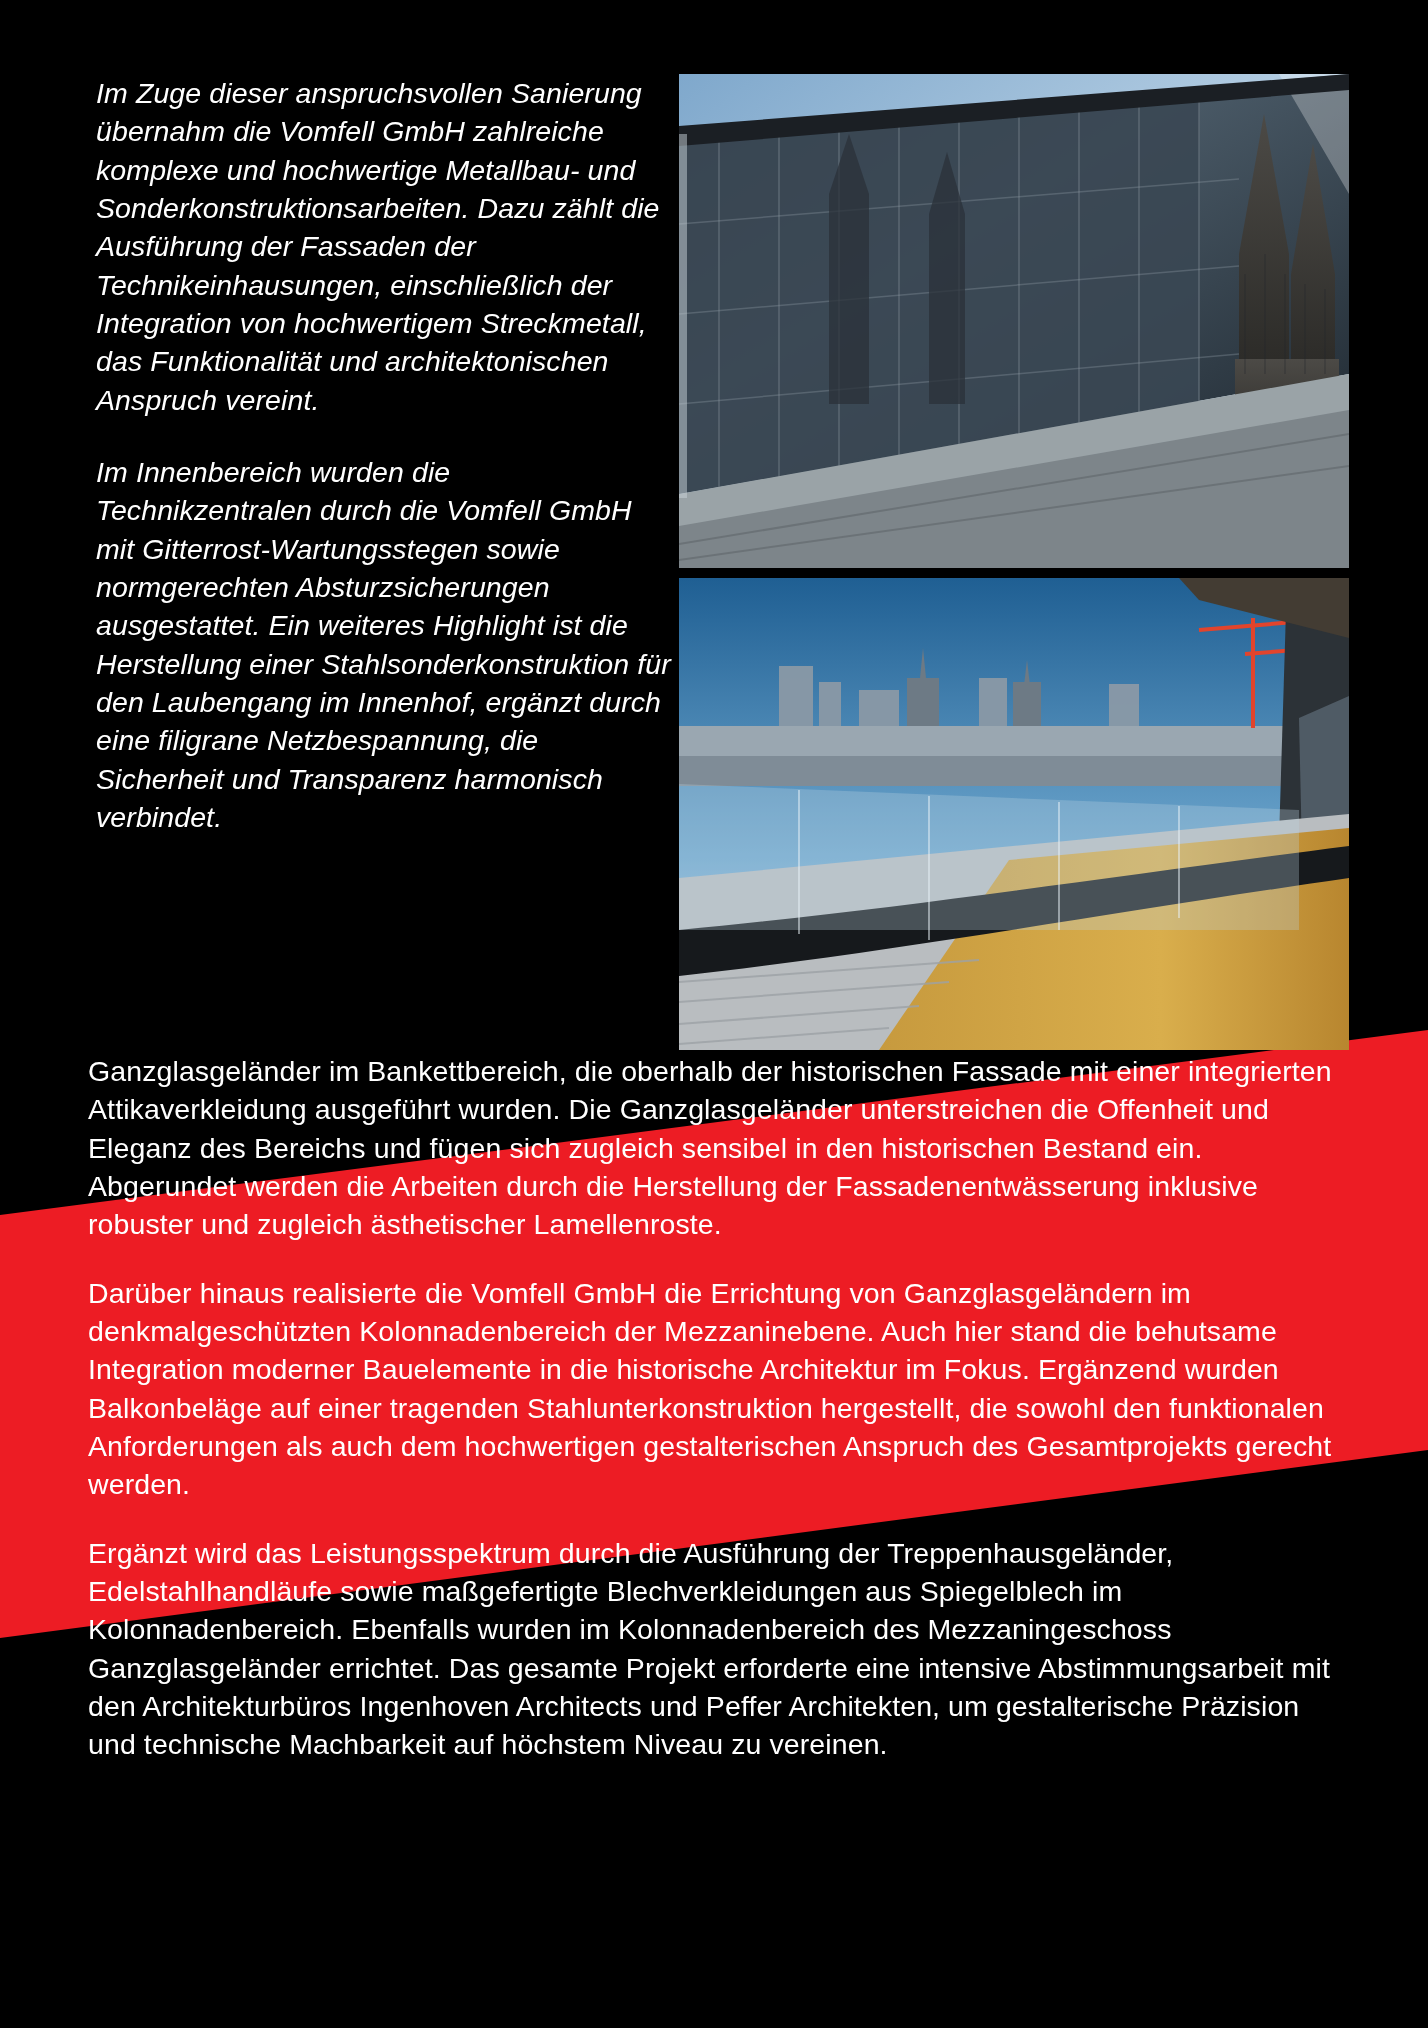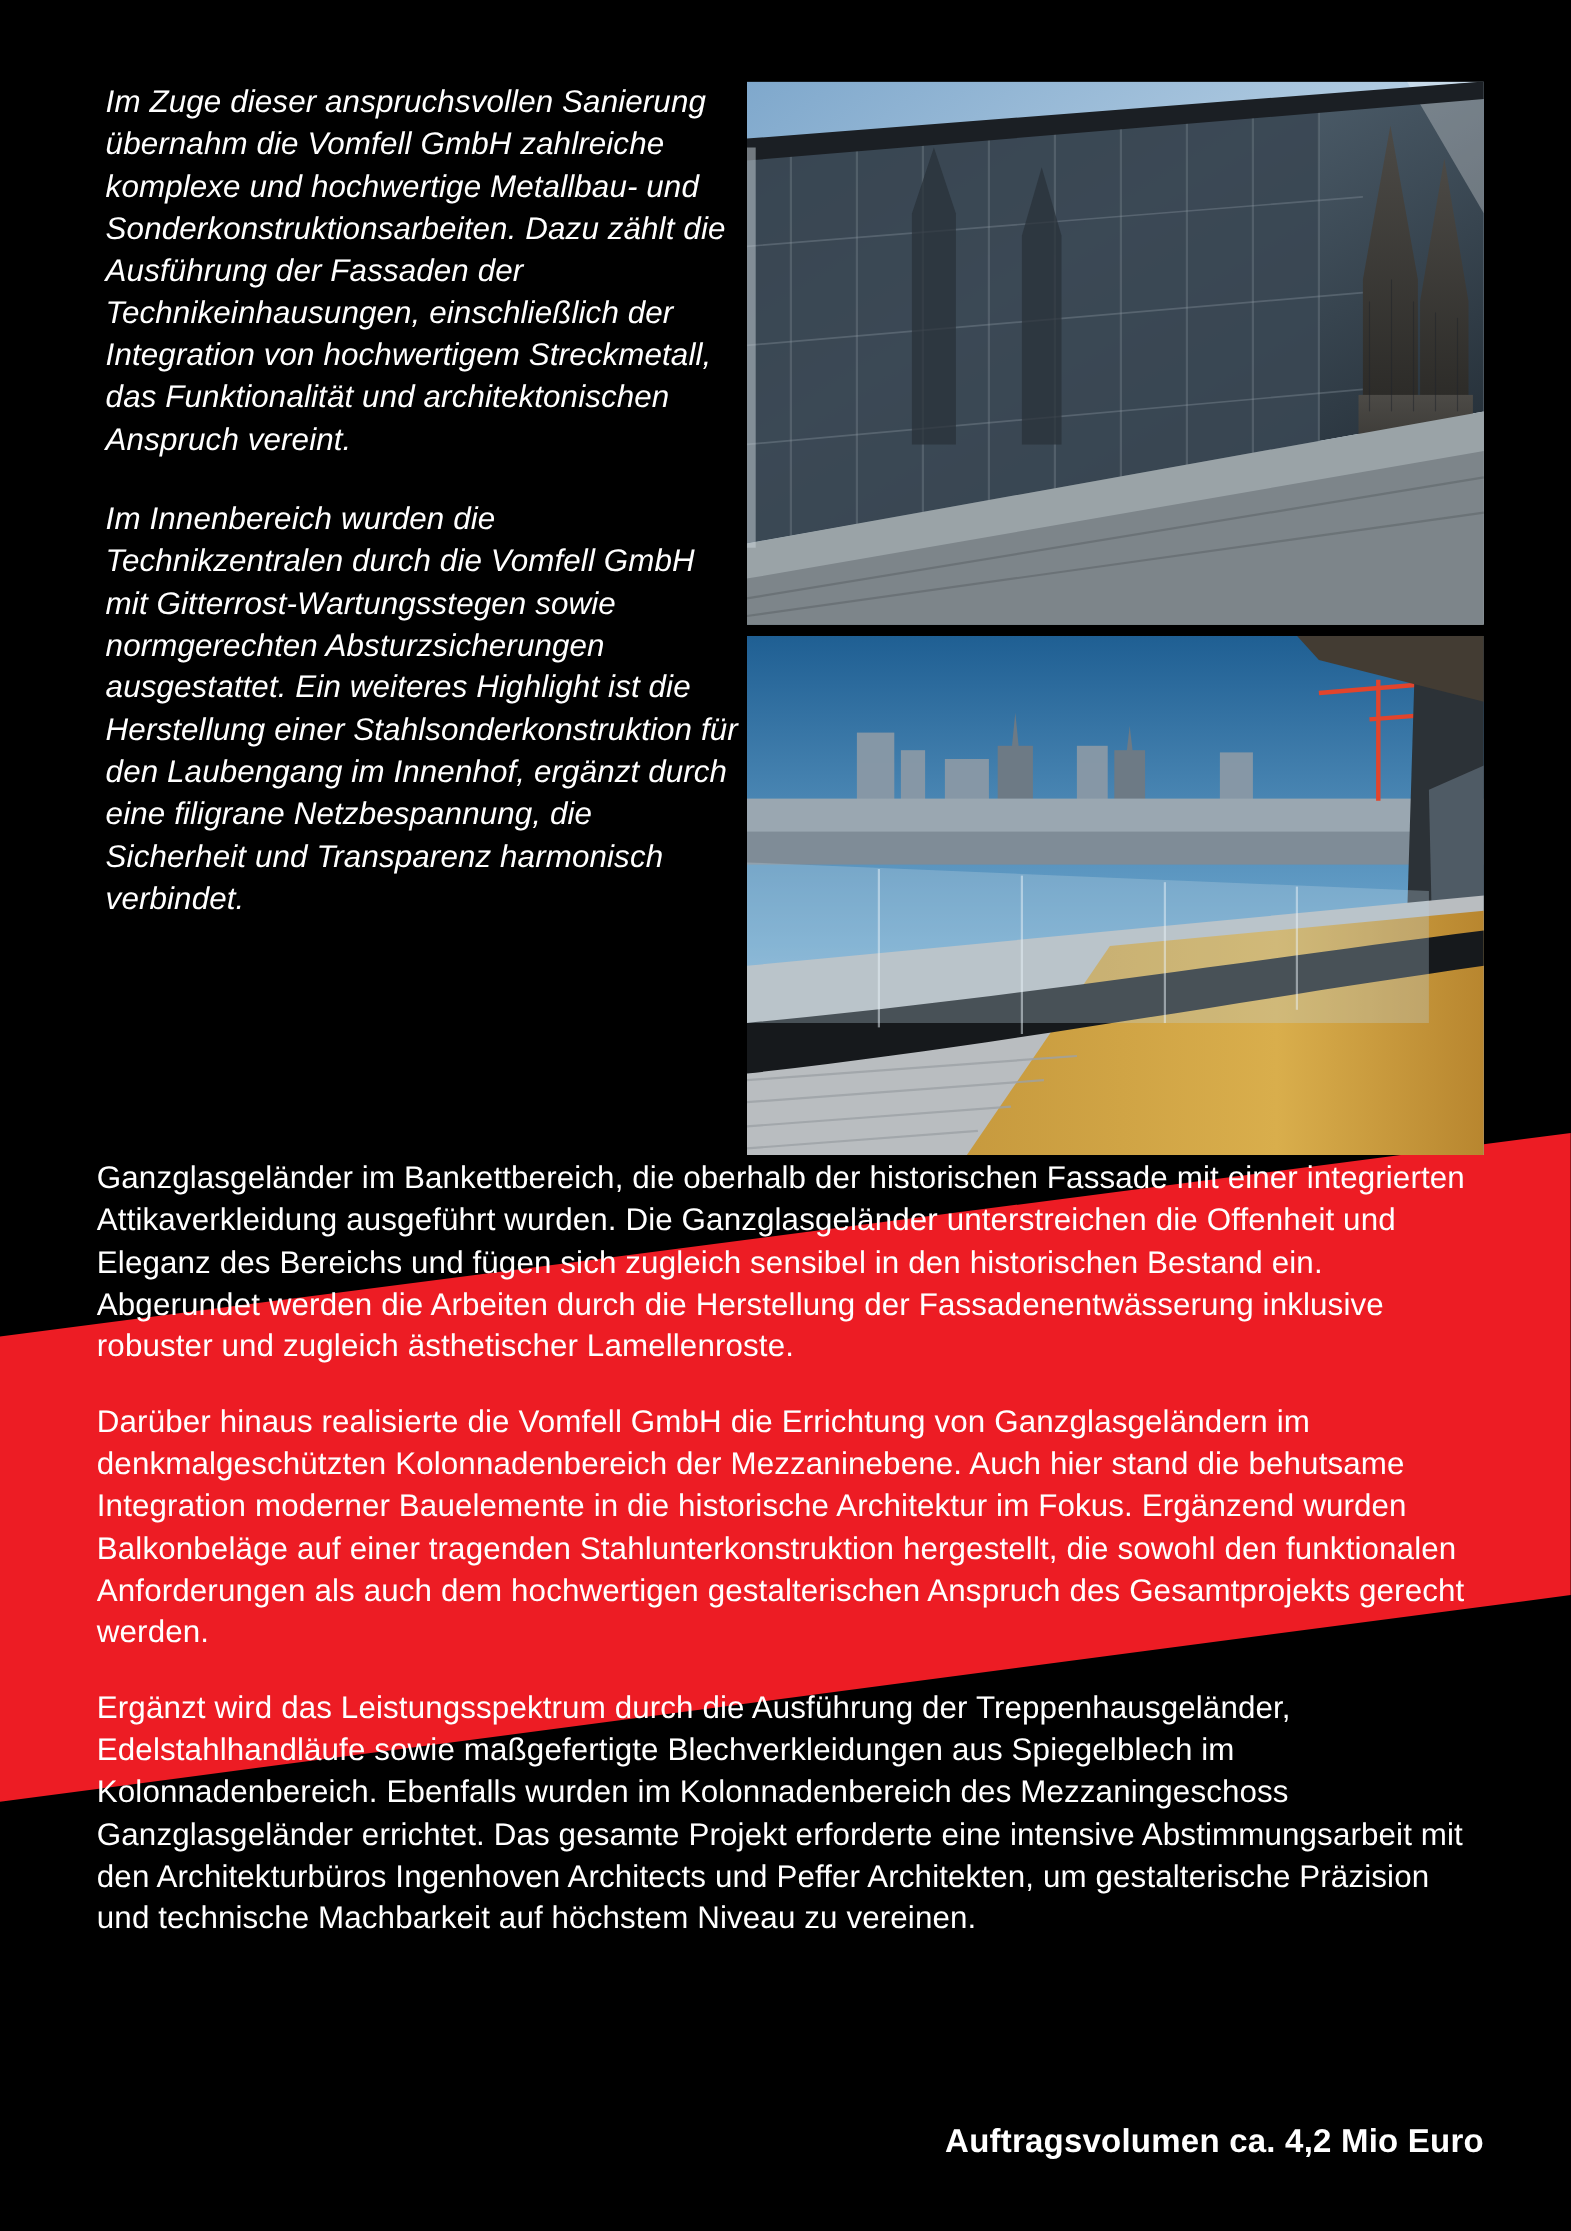--- a/index.html
+++ b/index.html
@@ -247,15 +247,14 @@
     <p>Im Zuge dieser anspruchsvollen Sanierung übernahm die Vomfell GmbH zahlreiche komplexe und hochwertige Metallbau- und Sonderkonstruktionsarbeiten. Dazu zählt die Ausführung der Fassaden der Technikeinhausungen, einschließlich der Integration von hochwertigem Streckmetall, das Funktionalität und architektonischen Anspruch vereint.</p>
     <p>Im Innenbereich wurden die Technikzentralen durch die Vomfell GmbH mit Gitterrost-Wartungsstegen sowie normgerechten Absturzsicherungen ausgestattet. Ein weiteres Highlight ist die Herstellung einer Stahlsonderkonstruktion für den Laubengang im Innenhof, ergänzt durch eine filigrane Netzbespannung, die Sicherheit und Transparenz harmonisch verbindet.</p>
   </div>
 
   <div class="col-full">
     <p>Ganzglasgeländer im Bankettbereich, die oberhalb der historischen Fassade mit einer integrierten Attikaverkleidung ausgeführt wurden. Die Ganzglasgeländer unterstreichen die Offenheit und Eleganz des Bereichs und fügen sich zugleich sensibel in den historischen Bestand ein. Abgerundet werden die Arbeiten durch die Herstellung der Fassadenentwässerung inklusive robuster und zugleich ästhetischer Lamellenroste.</p>
     <p>Darüber hinaus realisierte die Vomfell GmbH die Errichtung von Ganzglasgeländern im denkmalgeschützten Kolonnadenbereich der Mezzaninebene. Auch hier stand die behutsame Integration moderner Bauelemente in die historische Architektur im Fokus. Ergänzend wurden Balkonbeläge auf einer tragenden Stahlunterkonstruktion hergestellt, die sowohl den funktionalen Anforderungen als auch dem hochwertigen gestalterischen Anspruch des Gesamtprojekts gerecht werden.</p>
     <p>Ergänzt wird das Leistungsspektrum durch die Ausführung der Treppenhausgeländer, Edelstahlhandläufe sowie maßgefertigte Blechverkleidungen aus Spiegelblech im Kolonnadenbereich. Ebenfalls wurden im Kolonnadenbereich des Mezzaningeschoss Ganzglasgeländer errichtet. Das gesamte Projekt erforderte eine intensive Abstimmungsarbeit mit den Architekturbüros Ingenhoven Architects und Peffer Architekten, um gestalterische Präzision und technische Machbarkeit auf höchstem Niveau zu vereinen.</p>
   </div>
 
-  <div class="volume">Auftragsvolumen ca. 4,2 Mio Euro</div>
 
 </div>
 
 </body></html>

